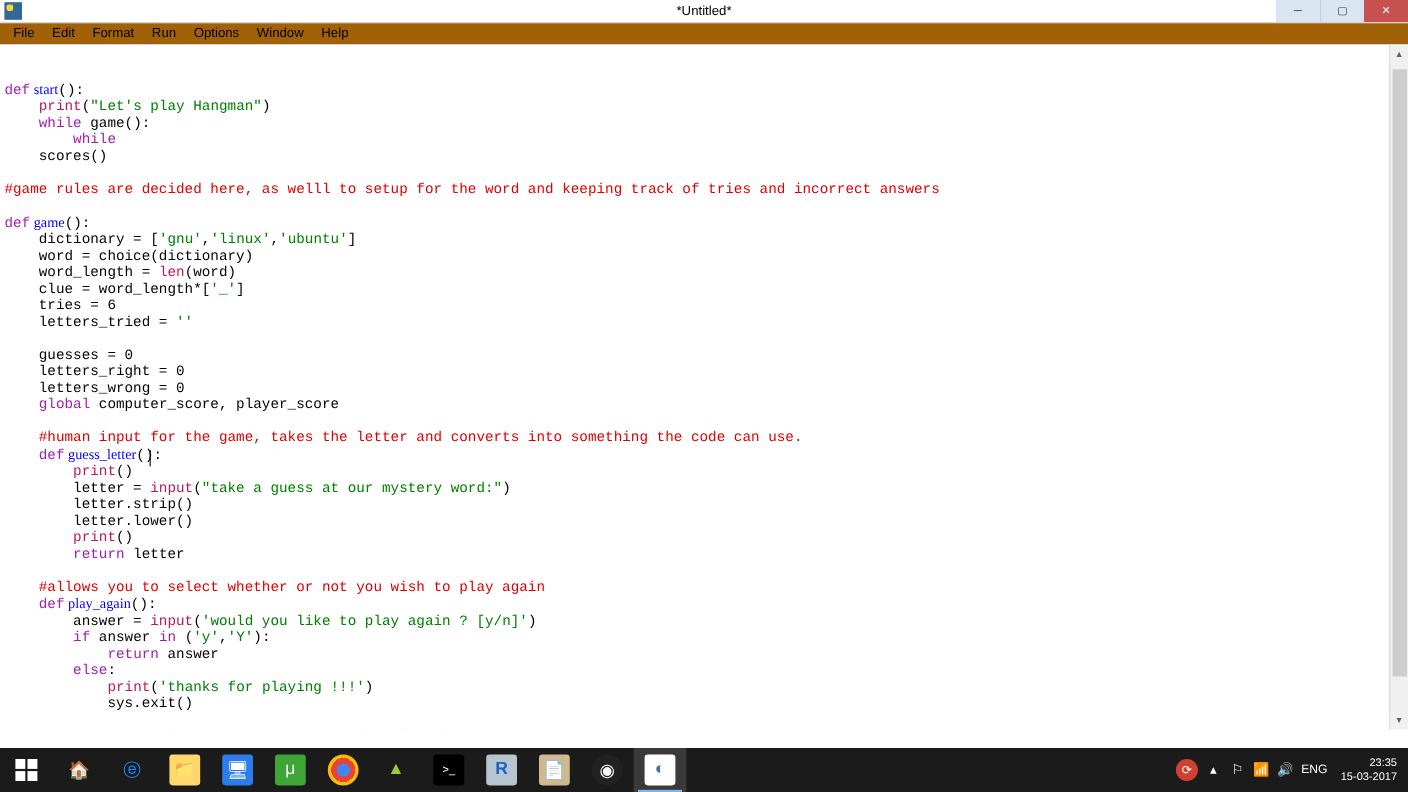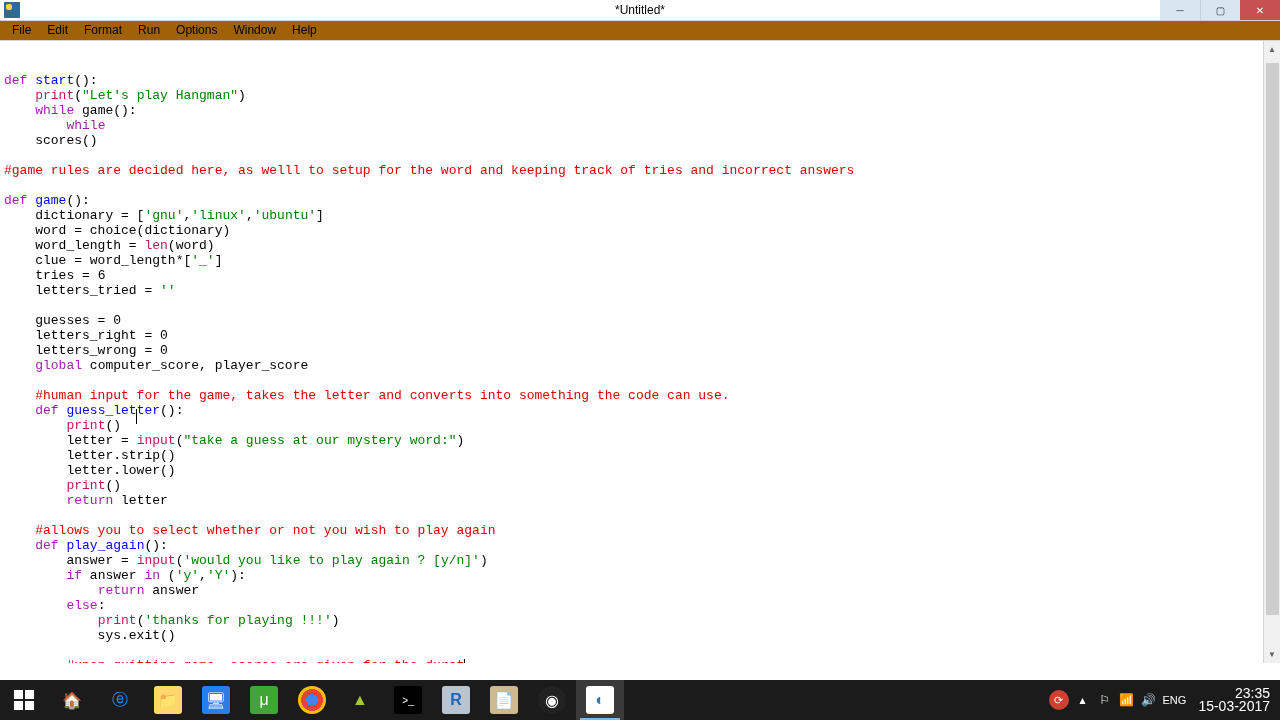--- a/index.html
+++ b/index.html
@@ -14,21 +14,21 @@
 .win-min { background: #d9e6f2; color: #333; }
 .win-max { background: #d9e6f2; color: #333; border-left: 1px solid #c0d0e0; }
 .win-close { background: #c75050; color: #fff; }
 
 .menubar { height: 20px; background: #a16207; display: flex; align-items: flex-start; padding: 0 4px; border-bottom: 1px solid #d4d4d4; }
 .menu-item { padding: 2px 8px; font-size: 12px; cursor: pointer; }
 
 .editor-wrap { position: relative; height: 622px; background: #fff; }
 .editor { font-family: "Courier New", monospace; font-size: 13px; line-height: 15px; white-space: pre; padding: 2px 4px; overflow: hidden; height: 100%; position: relative; }
 .kw { color: #a21caf; }
-.def { color: #0000ff; }
+.def { color: #0000ff; font-family: Liberation Serif, serif; }
 .str { color: #008000; }
 .cmt { color: #dd0000; }
 .bltn { color: #be185d; }
 .txt { color: #000; }
 
 .text-cursor { display: inline-block; width: 1px; height: 14px; background: #000; vertical-align: text-bottom; position: relative; }
 .text-caret { position: absolute; left: 136px; top: 368px; width: 1px; height: 15px; background: #000; }
 
 .scrollbar-v { position: absolute; right: 0; top: 41px; width: 17px; height: 622px; background: #f0f0f0; border-left: 1px solid #d4d4d4; }
 .scroll-up, .scroll-down { height: 17px; background: #f0f0f0; display: flex; align-items: center; justify-content: center; font-size: 8px; color: #606060; cursor: pointer; }
@@ -40,21 +40,21 @@
 .tb-left { display: flex; align-items: center; height: 100%; }
 .tb-item { width: 48px; height: 40px; display: flex; align-items: center; justify-content: center; cursor: pointer; position: relative; }
 .tb-item.active { background: #3a3a3a; }
 .tb-item.active::after { content: ""; position: absolute; bottom: 0; left: 4px; right: 4px; height: 2px; background: #76b9ed; }
 .tb-icon { width: 28px; height: 28px; border-radius: 3px; display: flex; align-items: center; justify-content: center; font-size: 16px; color: #fff; }
 .start-icon { background: transparent; }
 .start-grid { width: 20px; height: 20px; display: grid; grid-template: 1fr 1fr / 1fr 1fr; gap: 2px; }
 .start-grid div { background: #fff; }
 .tb-right { margin-left: auto; display: flex; align-items: center; height: 100%; padding-right: 4px; gap: 6px; color: #fff; font-size: 11px; }
 .tray-icon { width: 16px; height: 16px; display: flex; align-items: center; justify-content: center; font-size: 12px; }
-.clock { text-align: right; line-height: 13px; font-size: 14px; padding: 0 6px; }
+.clock { text-align: right; line-height: 13px; font-size: 10px; padding: 0 6px; }
 .tray-circle { width: 20px; height: 20px; border-radius: 50%; background: #d04030; display: flex; align-items: center; justify-content: center; font-size: 11px; }
 </style>
 </head>
 <body>
 
 <div class="titlebar">
   <div class="titlebar-icon"></div>
   <div class="titlebar-title">*Untitled*</div>
   <div class="window-controls">
     <div class="win-btn win-min">─</div>

